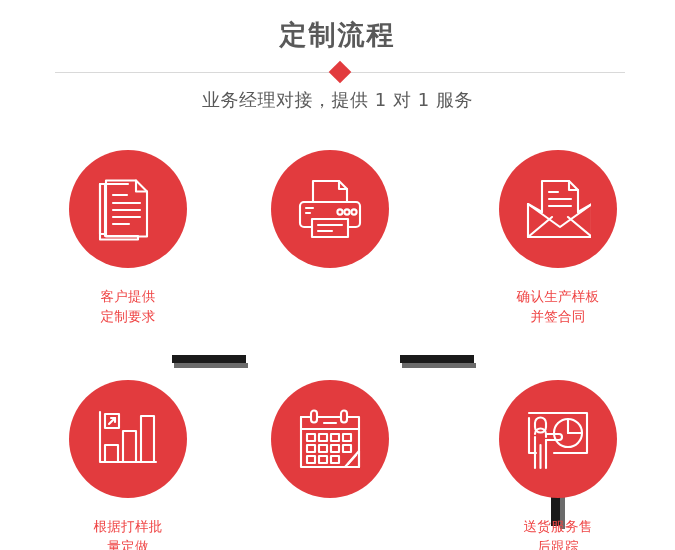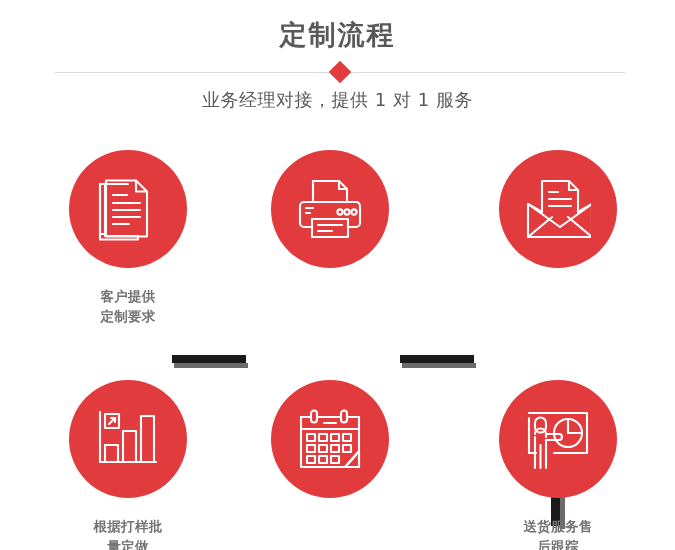--- a/index.html
+++ b/index.html
@@ -98,24 +98,23 @@
     display: flex;
     align-items: center;
     justify-content: center;
   }
   .circle svg { display: block; }
 
   .node-label {
     margin-top: 18px;
     font-size: 13.5px;
     line-height: 20px;
-    color: #737373;
+    color: #ef4444;
     white-space: pre-line;
     letter-spacing: 0.3px;
-    font-weight: bold;
   }
 
   
   .conn-h {
     position: absolute;
     width: 74px;
     height: 8px;
     background: #1a1a1a;
   }
   .conn-h::after {
@@ -221,20 +220,22 @@
           <path d="M24 21 h22"></path>
           <path d="M24 28 h22"></path>
           <path d="M3 26 v33 h64 V26 L53 34"></path>
           <path d="M3 26 l14 8"></path>
           <path d="M3 59 L27 39"></path>
           <path d="M67 59 L43 39"></path>
           <path d="M3 26 L35 49 L67 26"></path>
         </svg>
       </span>
     </div>
+    <div class="node-label">确认生产样板
+并签合同</div>
   </div>
 
   <div class="node node-r2 node-c1">
     <div class="circle">
       <span>
         <svg width="62" height="60" viewBox="0 0 62 60" fill="none" stroke="#ffffff" stroke-width="2.1" stroke-linejoin="round" stroke-linecap="round">
           <path d="M3 3 v50 h56"></path>
           <path d="M8 36 h13 v17 h-13 z"></path>
           <path d="M26 22 h13 v31 h-13 z"></path>
           <path d="M44 7 h13 v46 h-13 z"></path>

